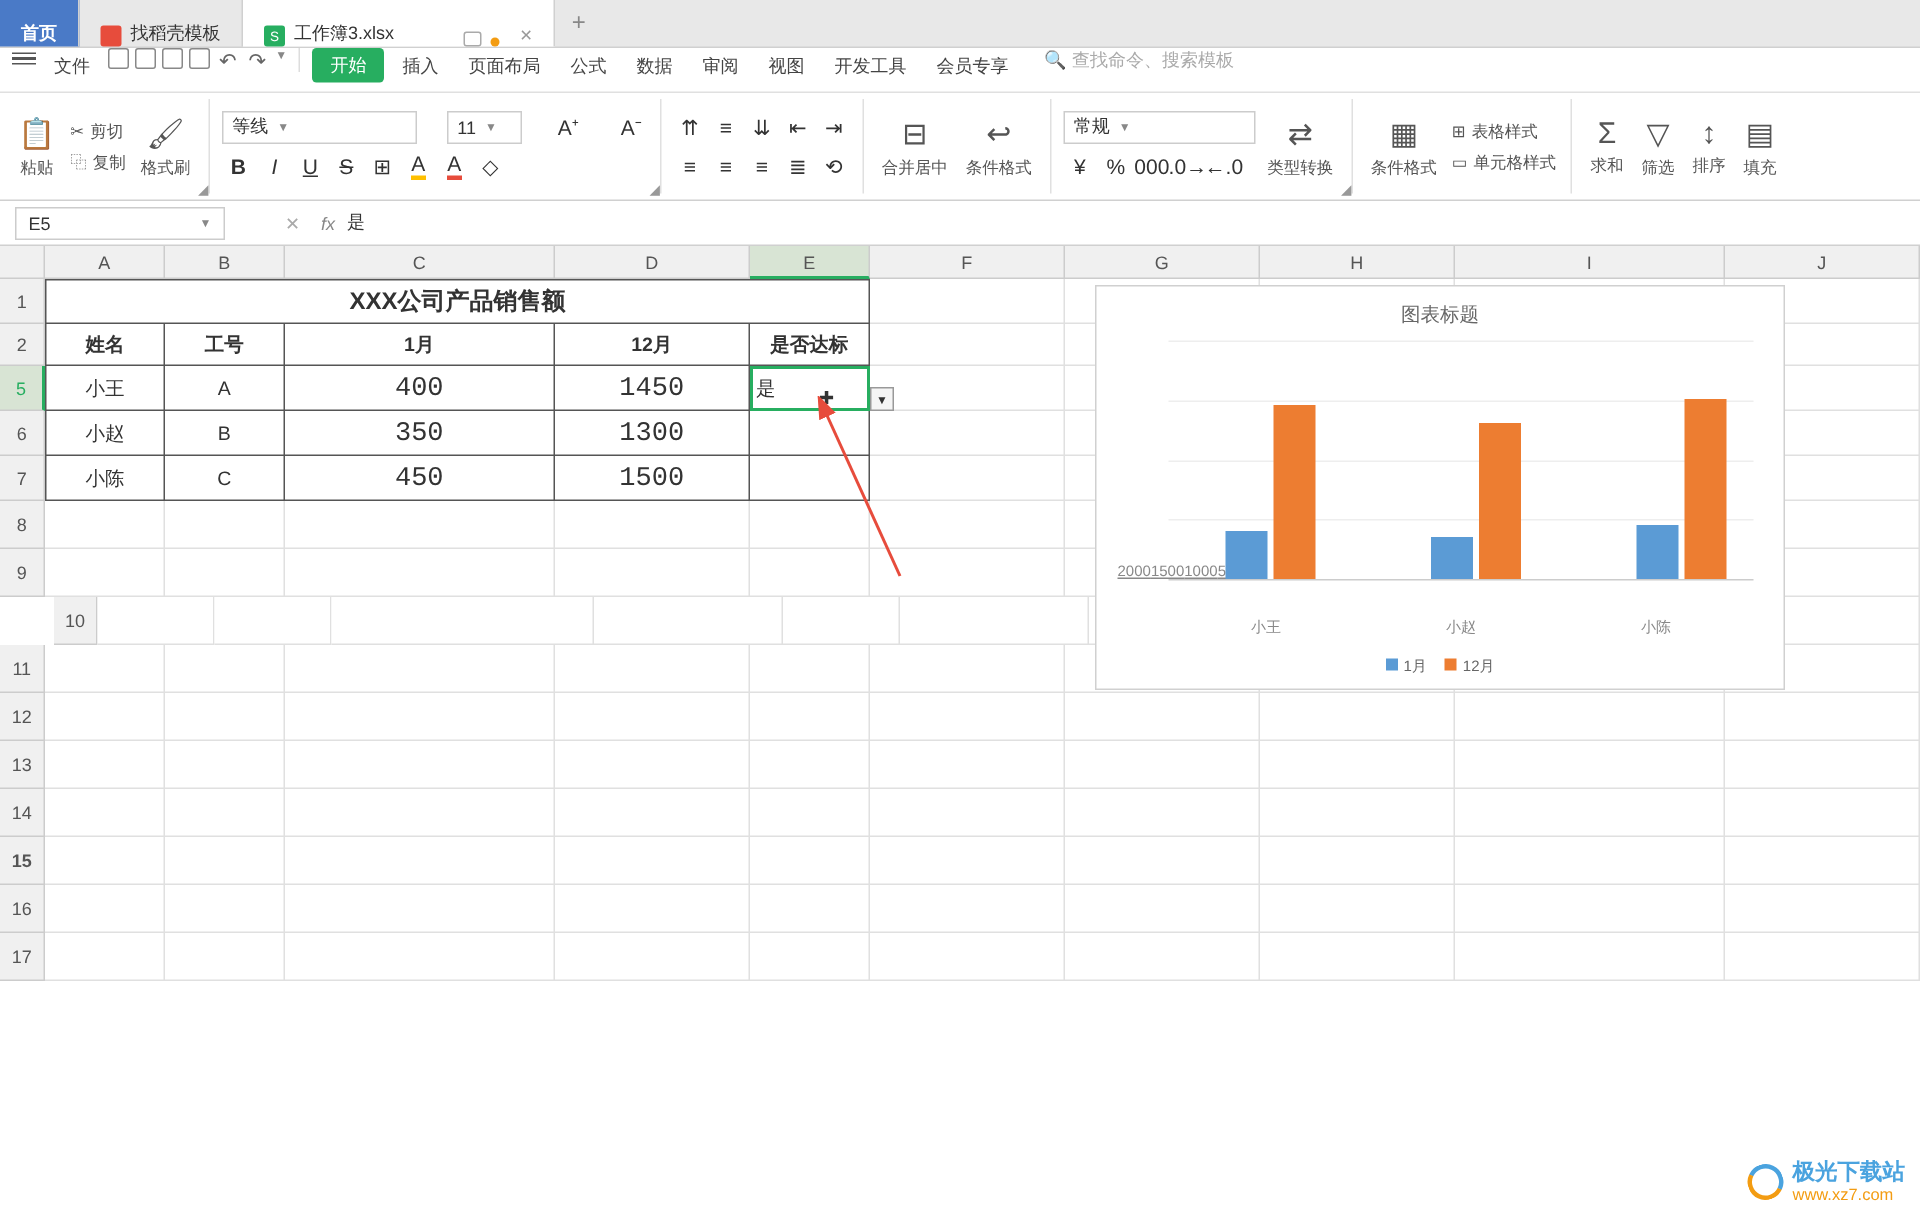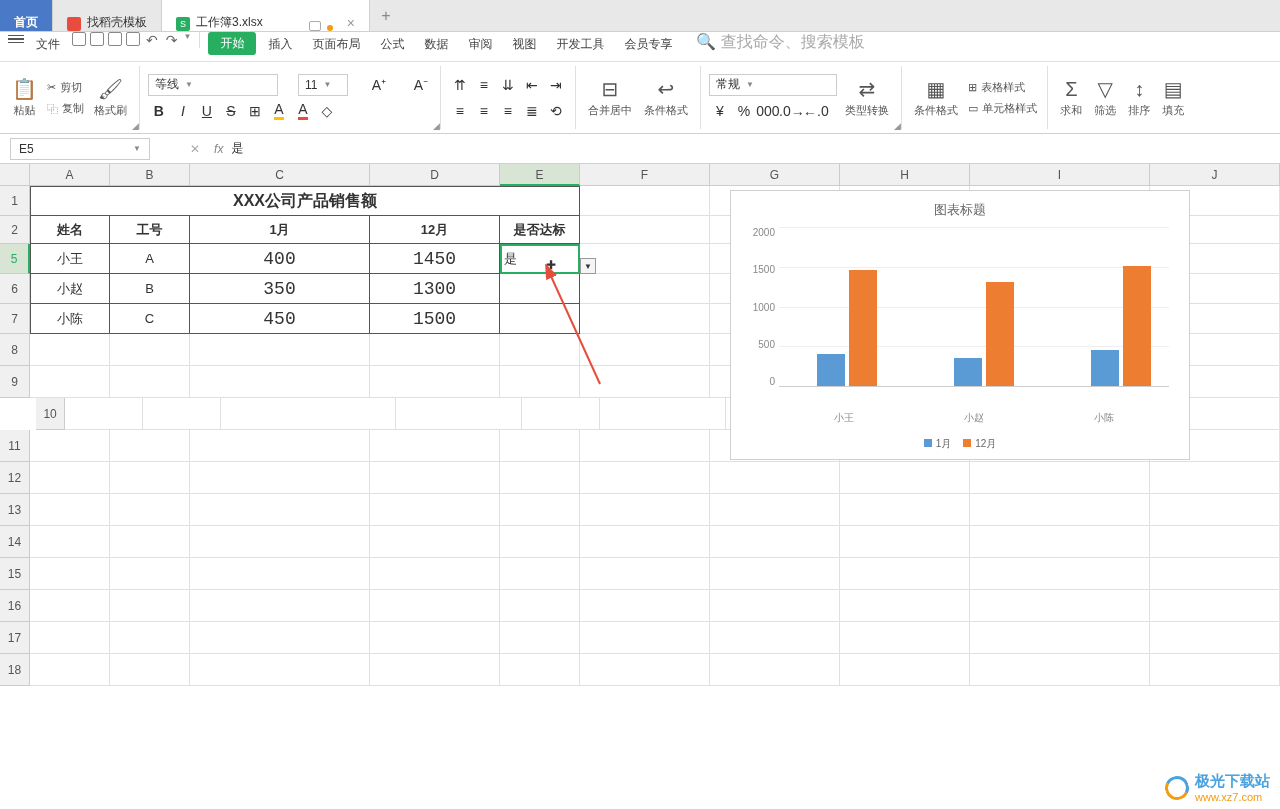--- a/index.html
+++ b/index.html
@@ -20,21 +20,21 @@
 
 
 .menu-bar { height: 30px; display: flex; align-items: flex-start; padding: 0 8px; gap: 4px; border-bottom: 1px solid #e0e0e0; }
 .menu-icon { width: 16px; height: 14px; display:flex; flex-direction:column; gap:2px; justify-content:center; cursor:pointer;}
 .menu-icon span{height:1.5px;background:#555;}
 .menu-item { padding: 4px 8px; cursor: pointer; font-size:12px; color:#444;}
 .menu-item.start { background: #27ae60; color: #fff; border-radius: 3px; padding: 3px 12px; }
 .menu-sep{width:1px;height:16px;background:#ddd;margin:0 4px;}
 .qat-icon{width:14px;height:14px;border:1px solid #888;border-radius:2px;cursor:pointer;}
 .undo-icon{font-size:14px;color:#666;cursor:pointer;padding:0 2px;}
-.search-cmd{color:#aaa;font-size:16px;margin-left:12px;}
+.search-cmd{color:#aaa;font-size:12px;margin-left:12px;}
 
 
 .ribbon { height: 72px; display: flex; border-bottom: 1px solid #d0d0d0; padding: 4px 0; }
 .ribbon-group { display: flex; padding: 0 8px; border-right: 1px solid #e0e0e0; align-items:center; gap:4px; position:relative;}
 .rbtn-v{display:flex;flex-direction:column;align-items:center;gap:2px;cursor:pointer;padding:2px 4px;font-size:11px;color:#555;}
 .rbtn-v .ic{font-size:20px;}
 .rbtn-h{display:flex;align-items:center;gap:4px;cursor:pointer;font-size:11px;color:#555;padding:1px 2px;}
 .rcol{display:flex;flex-direction:column;gap:4px;}
 .combo{border:1px solid #ccc;height:22px;display:flex;align-items:center;padding:0 6px;font-size:12px;background:#fff;gap:6px;}
 .fmt-btn{width:22px;height:22px;display:flex;align-items:center;justify-content:center;cursor:pointer;font-size:14px;}
@@ -73,21 +73,21 @@
 .active-cell-outline{position:absolute;border:2px solid #27ae60;pointer-events:none;}
 .dd-arrow{position:absolute;width:16px;height:16px;border:1px solid #999;background:#f5f5f5;display:flex;align-items:center;justify-content:center;font-size:8px;cursor:pointer;}
 
 
 .red-arrow{position:absolute;pointer-events:none;}
 
 
 .chart-wrap{position:absolute;background:#fff;border:1px solid #d0d0d0;padding:10px;}
 .chart-title{text-align:center;color:#666;font-size:13px;margin-bottom:8px;}
 .chart-area{position:relative;height:180px;margin-left:38px;margin-right:10px;}
-.y-axis{position:absolute;left:-34px;top:0;height:160px;display:flex;flex-direction:column;justify-content:space-between;align-items:flex-end;width:30px;font-size:10px;color:#888;}
+.y-axis{position:absolute;left:-34px;top:0;height:160px;display:flex;flex-direction:row;justify-content:space-between;align-items:flex-end;width:30px;font-size:10px;color:#888;text-decoration:underline;}
 .plot{position:absolute;left:0;right:0;top:0;height:160px;border-bottom:1px solid #ccc;}
 .grid-line{position:absolute;left:0;right:0;border-top:1px solid #eee;}
 .bar-group{position:absolute;bottom:0;display:flex;gap:4px;align-items:flex-end;}
 .bar{width:28px;}
 .bar.b1{background:#5b9bd5;}
 .bar.b2{background:#ed7d31;}
 .x-labels{display:flex;justify-content:space-around;margin-left:38px;margin-right:10px;font-size:10px;color:#888;margin-top:4px;}
 .legend{display:flex;gap:12px;justify-content:center;margin-top:12px;font-size:10px;color:#666;}
 .lg-sw{width:8px;height:8px;display:inline-block;margin-right:4px;}
 
@@ -463,21 +463,21 @@
         <div class="cell cB"></div>
         <div class="cell cC"></div>
         <div class="cell cD"></div>
         <div class="cell cE"></div>
         <div class="cell cF"></div>
         <div class="cell cG"></div>
         <div class="cell cH"></div>
         <div class="cell cI"></div>
         <div class="cell cJ"></div>
       </div>
-      <div class="row" style="height: 32px;">
+      <div class="row" style="height: 32px; font-weight: bold;">
         <div class="row-h">15</div>
         <div class="cell cA"></div>
         <div class="cell cB"></div>
         <div class="cell cC"></div>
         <div class="cell cD"></div>
         <div class="cell cE"></div>
         <div class="cell cF"></div>
         <div class="cell cG"></div>
         <div class="cell cH"></div>
         <div class="cell cI"></div>
@@ -491,33 +491,20 @@
         <div class="cell cD"></div>
         <div class="cell cE"></div>
         <div class="cell cF"></div>
         <div class="cell cG"></div>
         <div class="cell cH"></div>
         <div class="cell cI"></div>
         <div class="cell cJ"></div>
       </div>
       <div class="row" style="height: 32px;">
         <div class="row-h">17</div>
-        <div class="cell cA"></div>
-        <div class="cell cB"></div>
-        <div class="cell cC"></div>
-        <div class="cell cD"></div>
-        <div class="cell cE"></div>
-        <div class="cell cF"></div>
-        <div class="cell cG"></div>
-        <div class="cell cH"></div>
-        <div class="cell cI"></div>
-        <div class="cell cJ"></div>
-      </div>
-      <div class="row" style="height: 32px;">
-        <div class="row-h">18</div>
         <div class="cell cA"></div>
         <div class="cell cB"></div>
         <div class="cell cC"></div>
         <div class="cell cD"></div>
         <div class="cell cE"></div>
         <div class="cell cF"></div>
         <div class="cell cG"></div>
         <div class="cell cH"></div>
         <div class="cell cI"></div>
         <div class="cell cJ"></div>

